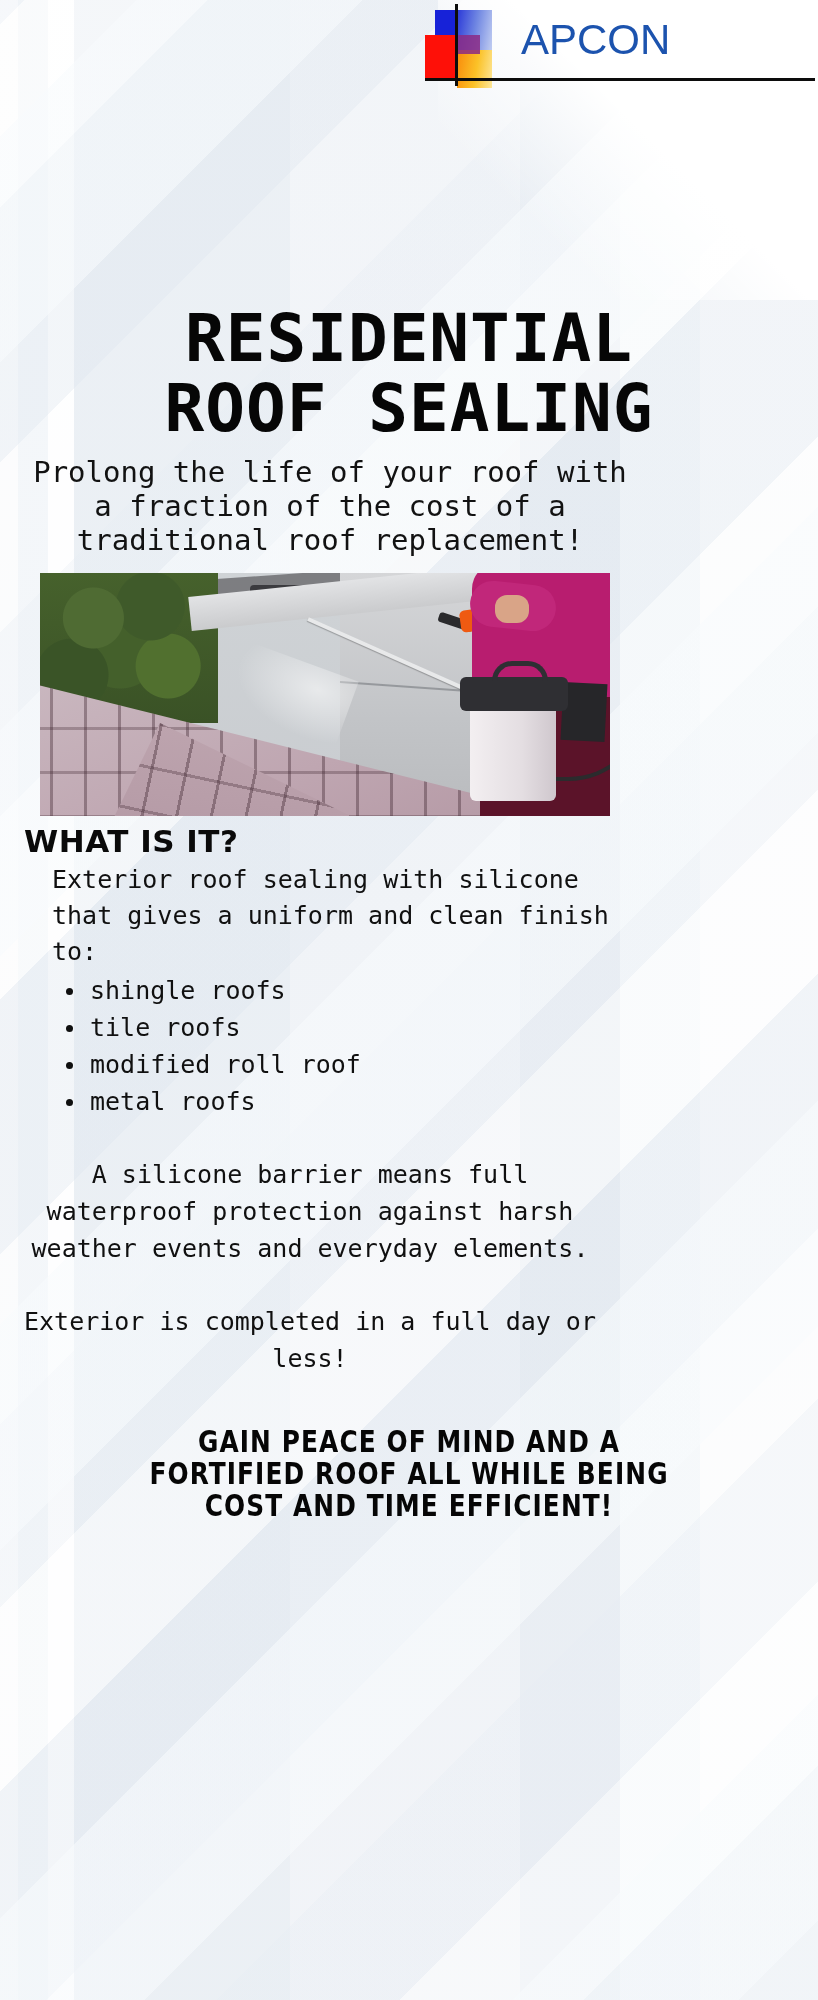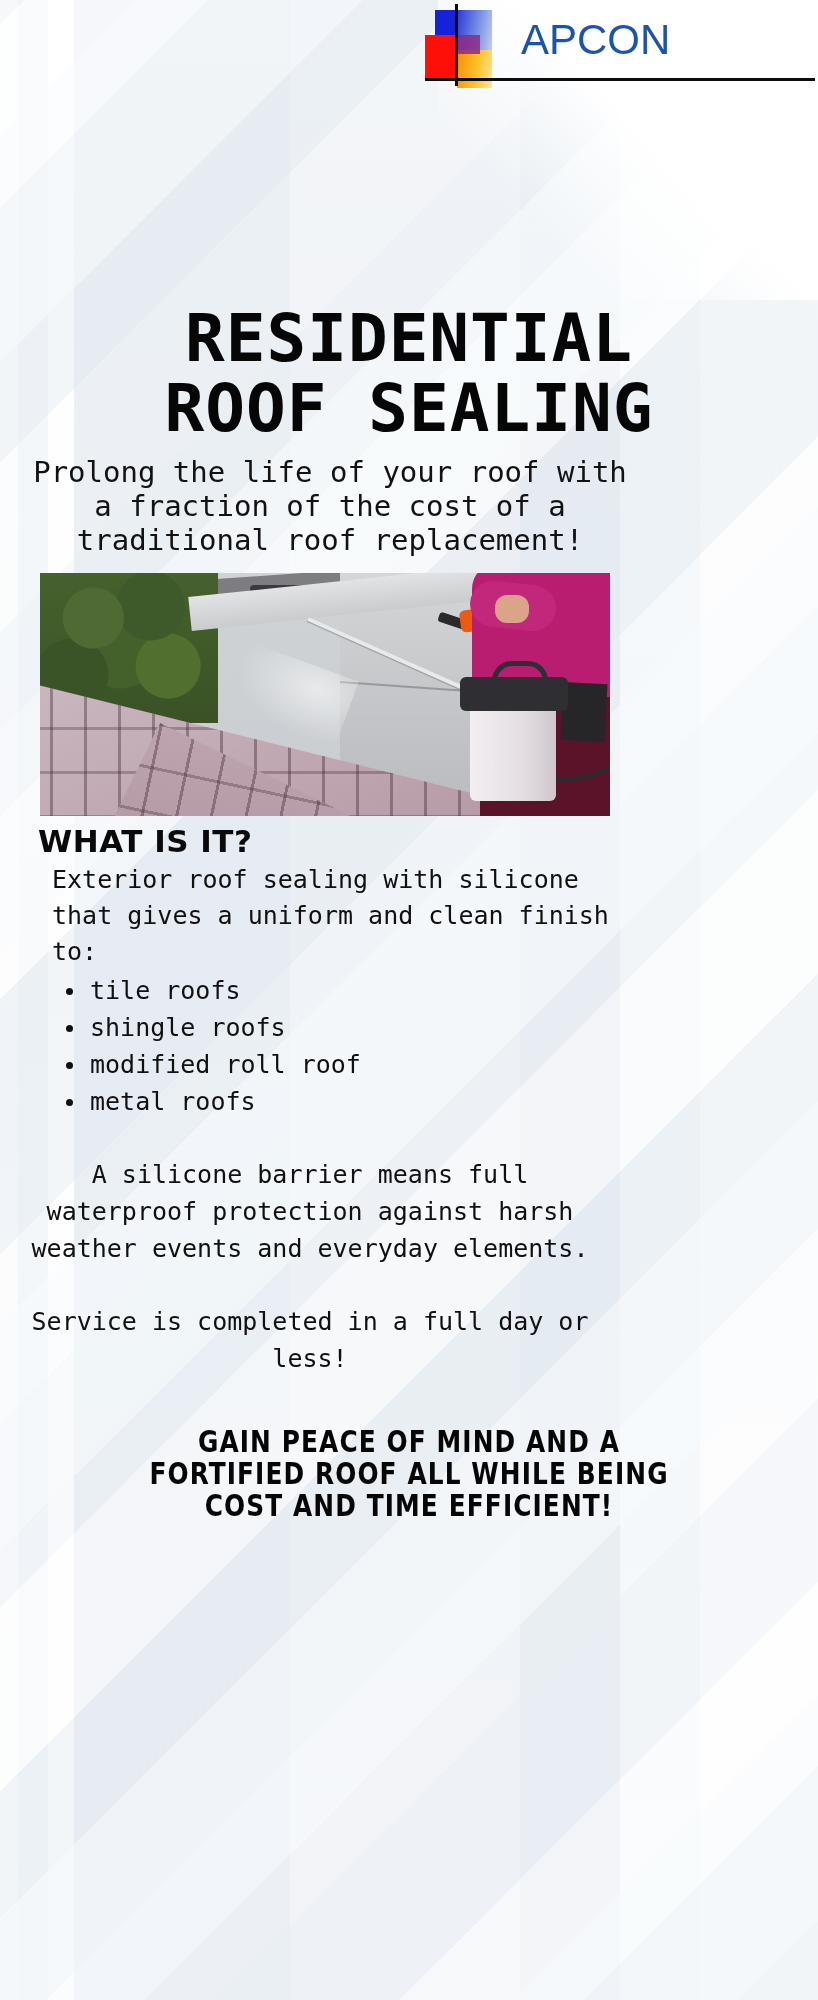--- a/index.html
+++ b/index.html
@@ -350,21 +350,20 @@
   
   .sec-head {
     position: absolute;
     left: 24px;
     top: 823px;
     font-family: "DejaVu Sans", sans-serif;
     font-weight: bold;
     font-size: 31px;
     letter-spacing: .5px;
     color: #0a0a0a;
-    margin-left: 14px;
   }
   .body-copy {
     position: absolute;
     left: 24px;
     top: 862px;
     width: 572px;
     font-family: "DejaVu Sans Mono", monospace;
     font-size: 25px;
     line-height: 36px;
     color: #101010;
@@ -497,28 +496,28 @@
     <div class="ph-plate"></div>
     <div class="ph-sprayer"></div>
     <div class="ph-sprayer-top"></div>
     <div class="ph-sprayer-handle"></div>
   </div>
 
   <div class="sec-head">WHAT IS IT?</div>
   <div class="body-copy">Exterior roof sealing with silicone that gives a uniform and clean finish to:</div>
 
   <ul class="roof-list">
+    <li>shingle roofs</li>
     <li>tile roofs</li>
-    <li>shingle roofs</li>
     <li>modified roll roof</li>
     <li>metal roofs</li>
   </ul>
 
   <div class="para-center para-barrier">A silicone barrier means full waterproof protection against harsh weather events and everyday elements.</div>
-  <div class="para-center para-service">Service is completed in a full day or less!</div>
+  <div class="para-center para-service">Exterior is completed in a full day or less!</div>
 
   <div class="footer">
     <span>GAIN PEACE OF MIND AND A</span>
     <span>FORTIFIED ROOF ALL WHILE BEING</span>
     <span>COST AND TIME EFFICIENT!</span>
   </div>
 
 </div>
 
 </body></html>

